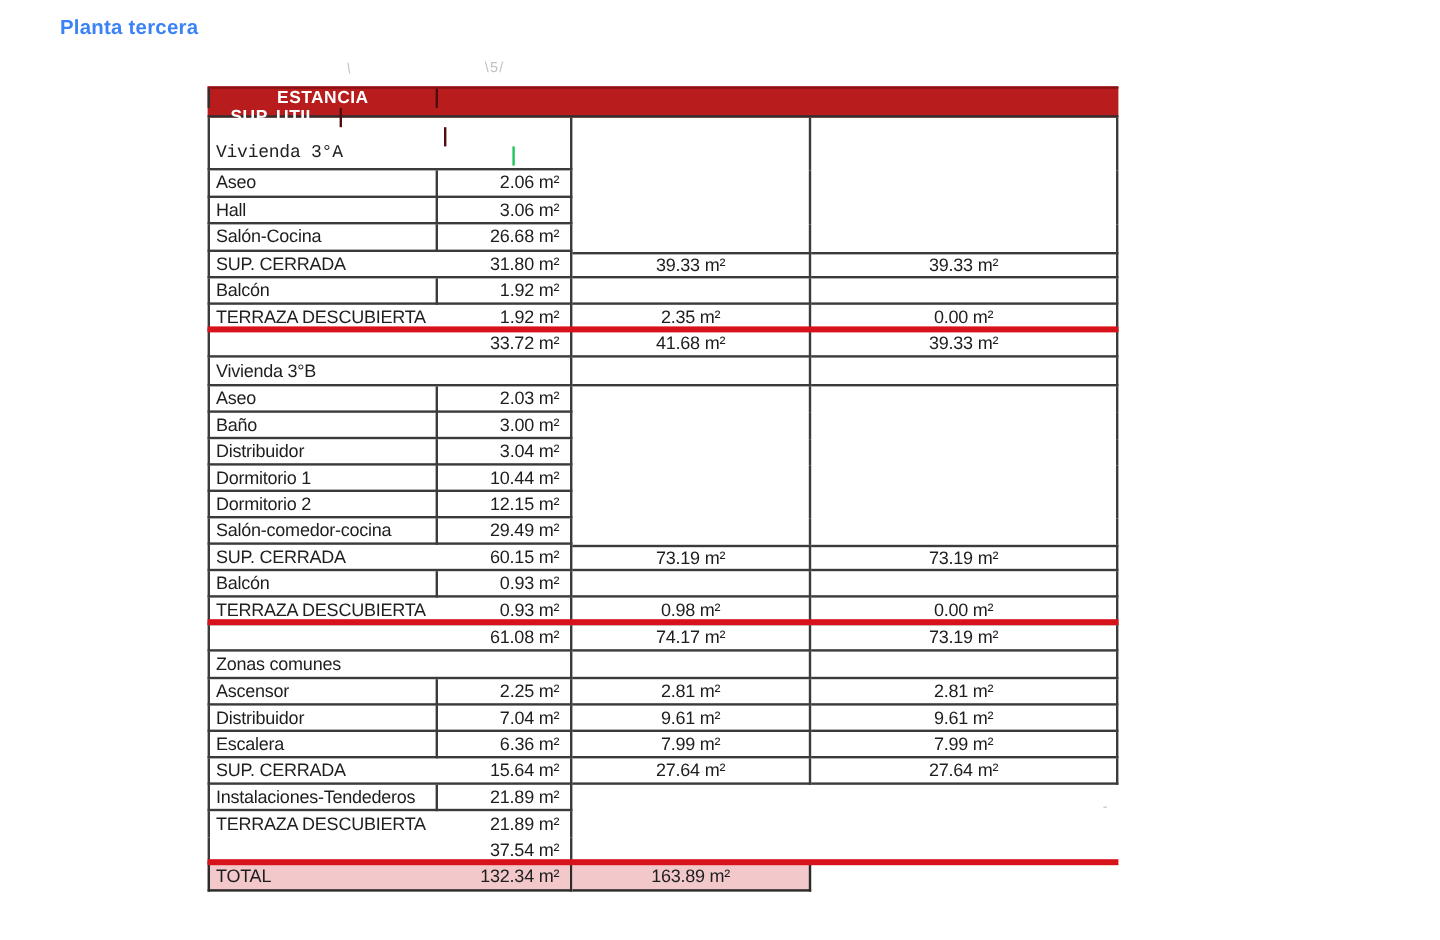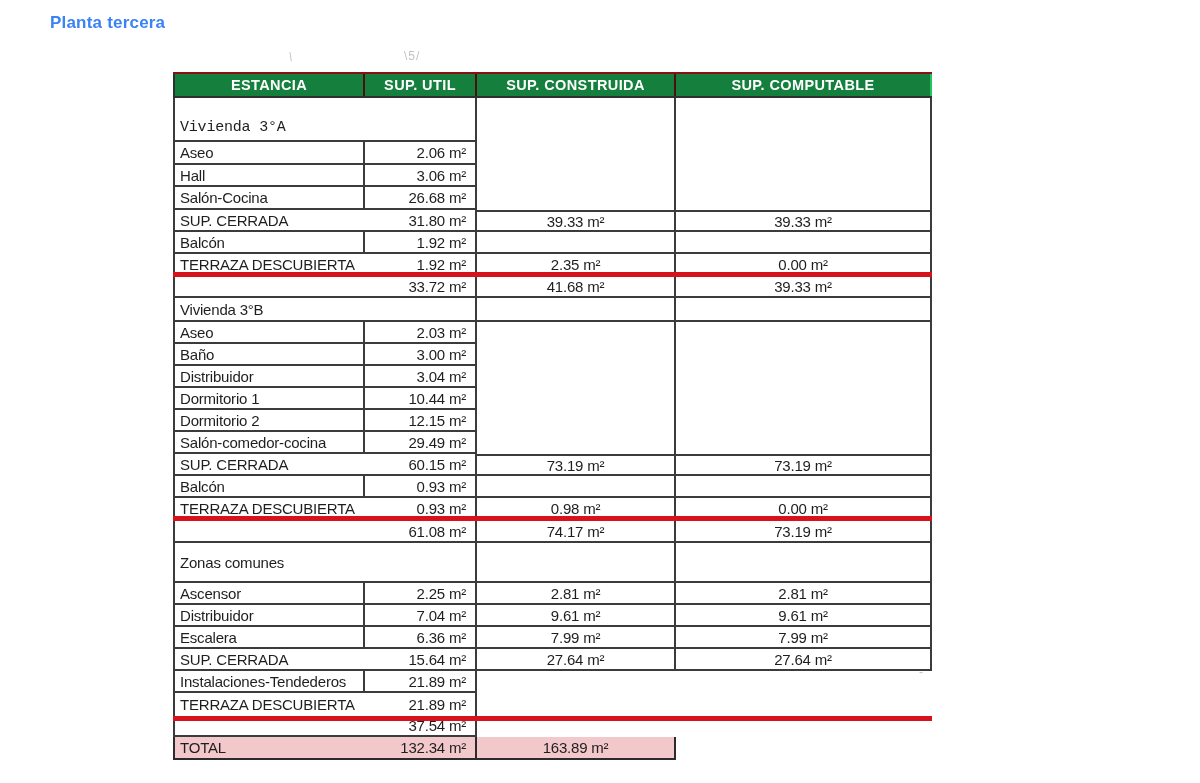--- a/index.html
+++ b/index.html
@@ -14,22 +14,22 @@
   .art{position:absolute;color:#8f8f8f;font-size:12px;opacity:.55;white-space:pre;}
   .a1{left:289px;top:50px;transform:rotate(6deg);}
   .a2{left:404px;top:49px;letter-spacing:1px;}
   .a3{left:919px;top:665px;}
 
   .tbl{position:absolute;left:173px;top:72px;width:759px;}
 
   
   .hrow{
     display:flex;height:26px;box-sizing:border-box;
-    background:#15803d;
-    border-top:2px solid #8A1013;border-bottom:2px solid #2F2F2F;
+    background:#b91c1c;
+    border-top:2px solid #8A1013;border-bottom:2px solid #2F2F2F;flex-direction:column;
   }
   .h{
     box-sizing:border-box;height:100%;display:flex;align-items:center;justify-content:center;
     color:#ffffff;font-size:14.5px;font-weight:700;letter-spacing:.4px;white-space:nowrap;
   }
   .h1{width:192px;border-left:2px solid #2F2F2F;border-right:2px solid #4E0E10;}
   .h2{width:112px;border-right:2px solid #4E0E10;}
   .h3{width:199px;border-right:2px solid #4E0E10;}
   .h4{width:256px;border-right:2px solid #22c55e;}
 
@@ -212,21 +212,21 @@
         <div class="c c2">0.93 m²</div>
         <div class="c c3">0.98 m²</div>
         <div class="c c4">0.00 m²</div>
       </div>
       <div class="row k-subtotal" style="height: 22px;">
         <div class="c c1"></div>
         <div class="c c2">61.08 m²</div>
         <div class="c c3">74.17 m²</div>
         <div class="c c4">73.19 m²</div>
       </div>
-      <div class="row k-section" style="height: 40px;">
+      <div class="row k-section" style="height: 23px;">
         <div class="c c1">Zonas comunes</div>
         <div class="c c2"></div>
         <div class="c c3"></div>
         <div class="c c4"></div>
       </div>
       <div class="row k-room_values" style="height: 22px;">
         <div class="c c1">Ascensor</div>
         <div class="c c2">2.25 m²</div>
         <div class="c c3">2.81 m²</div>
         <div class="c c4">2.81 m²</div>

